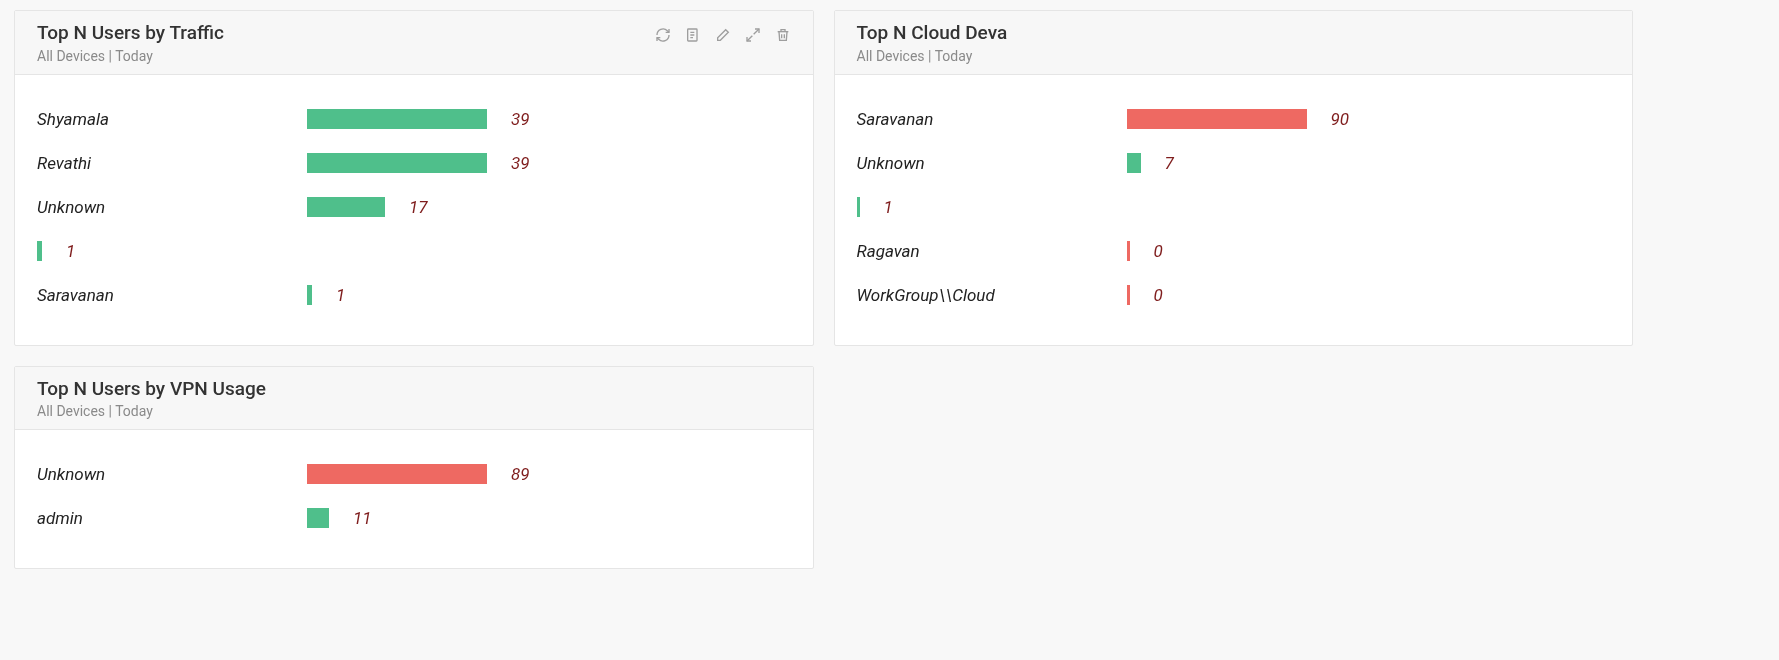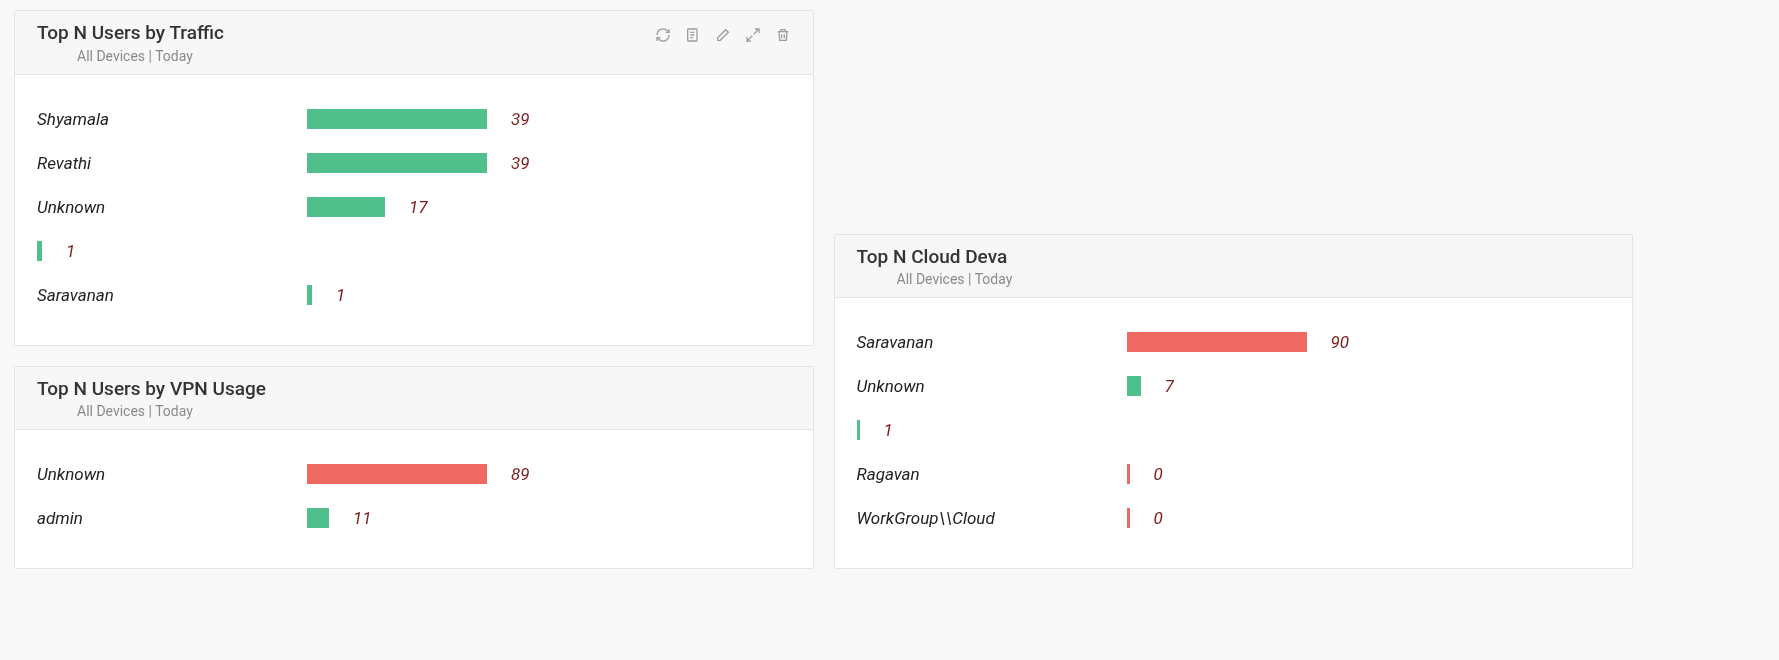--- a/index.html
+++ b/index.html
@@ -8,21 +8,20 @@
     background: #f8f8f8;
     font-family: -apple-system, BlinkMacSystemFont, "Segoe UI", Roboto, "Helvetica Neue", Arial, sans-serif;
     color: #333;
   }
   .dashboard {
     display: flex;
     gap: 20px;
     padding: 10px 14px;
     box-sizing: border-box;
     width: 1647px;
-    align-items: flex-end;
   }
   .col {
     flex: 1;
     display: flex;
     flex-direction: column;
     gap: 20px;
   }
   .panel {
     background: #fff;
     border: 1px solid #e5e5e5;
@@ -43,21 +42,20 @@
   .panel-title {
     font-size: 19px;
     color: #333;
     font-weight: 500;
     line-height: 1.3;
   }
   .panel-subtitle {
     font-size: 14px;
     color: #8a8a8a;
     margin-top: 2px;
-    margin-left: 40px;
   }
   .panel-actions {
     display: flex;
     gap: 14px;
     align-items: center;
     padding-top: 6px;
   }
   .panel-actions .ic {
     width: 16px;
     height: 16px;

